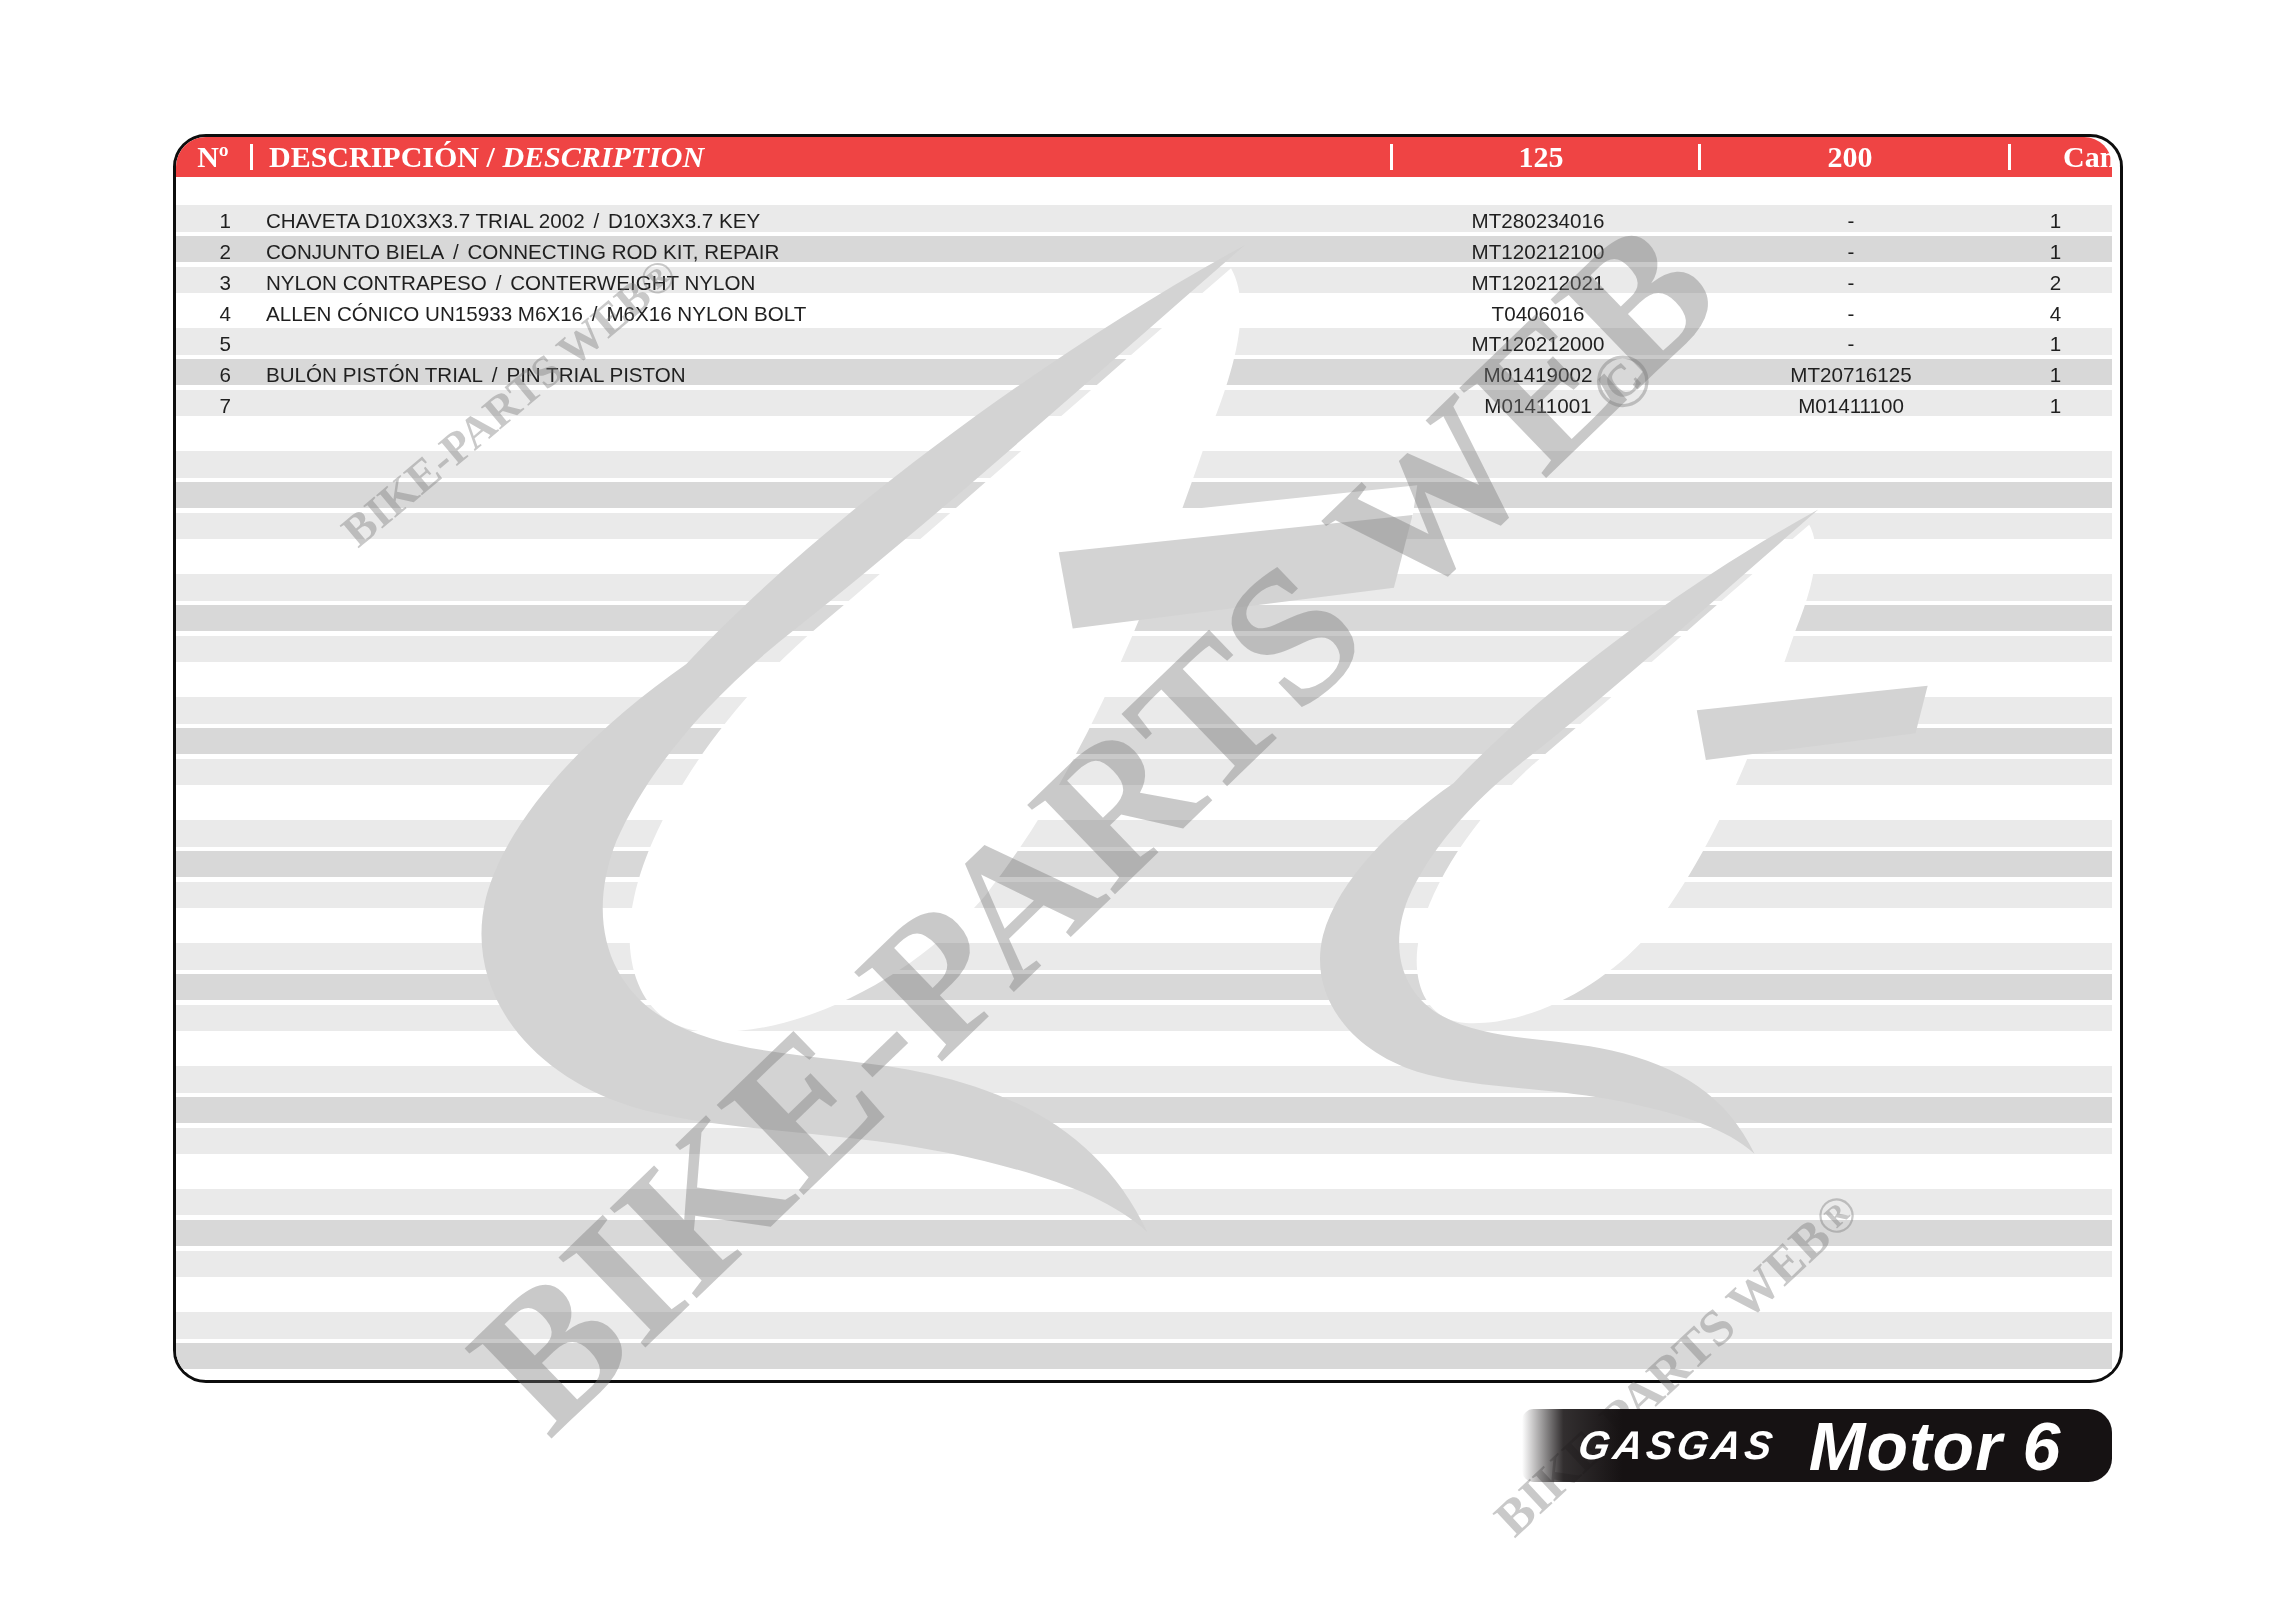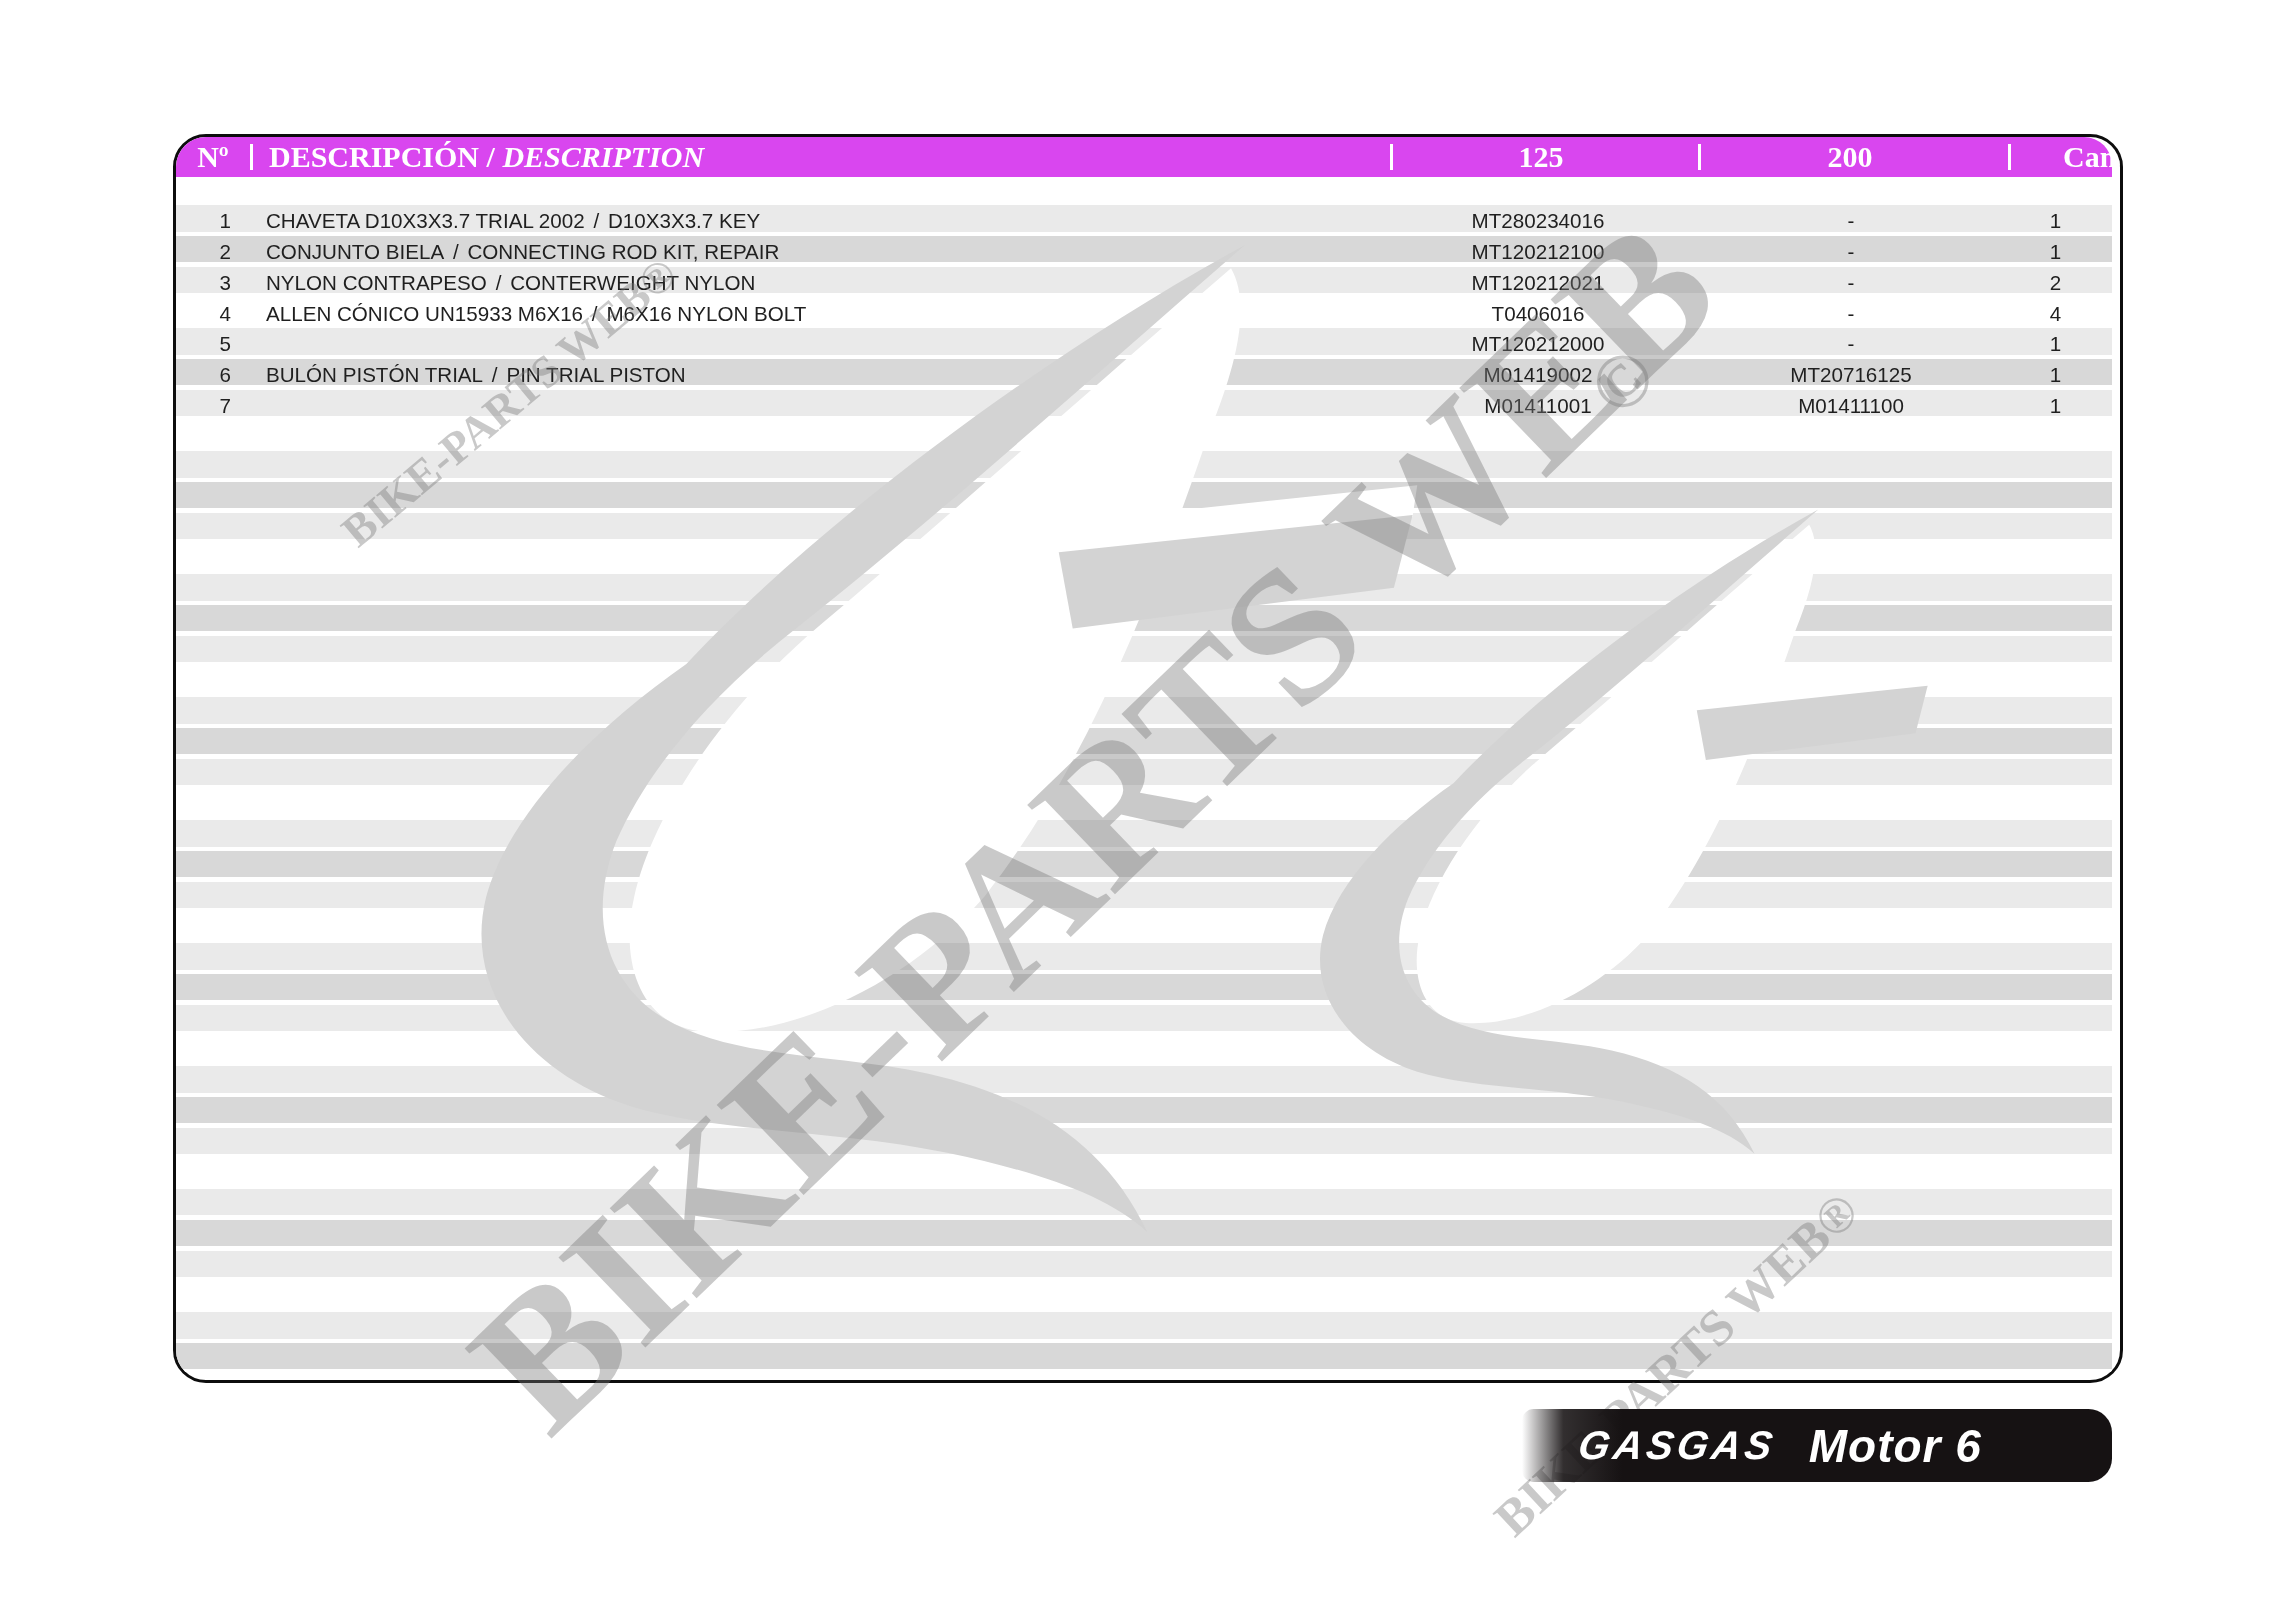--- a/index.html
+++ b/index.html
@@ -10,21 +10,21 @@
         border:3.9px solid #0d0d0d;border-radius:33px;overflow:hidden;background:#ffffff;z-index:10;}
   .stripes{position:absolute;left:0;top:68px;width:1936px;height:1167px;
         background:repeating-linear-gradient(180deg,
           var(--light) 0px, var(--light) 26.5px,
           #ffffff 26.5px, #ffffff 31px,
           var(--medium) 31px, var(--medium) 57px,
           #ffffff 57px, #ffffff 62px,
           var(--light) 62px, var(--light) 88px,
           #ffffff 88px, #ffffff 123px);}
   
-  .thead{position:absolute;left:0;top:0;width:1936px;height:40px;background:#d946ef;
+  .thead{position:absolute;left:0;top:0;width:1936px;height:40px;background:#ef4444;
          border-radius:28px 28px 0 0;z-index:5;color:#ffffff;
          font-family:"Liberation Serif","DejaVu Serif",serif;font-weight:bold;font-size:30px;line-height:40px;}
   .thead .vsep{position:absolute;top:6.9px;width:2.9px;height:26.5px;background:#ffffff;}
   .h-no{position:absolute;left:0;width:74px;text-align:center;}
   .h-desc{position:absolute;left:93px;}
   .h-desc .it{font-style:italic;}
   .h-125{position:absolute;left:1211px;width:308px;text-align:center;}
   .h-200{position:absolute;left:1519px;width:310px;text-align:center;}
   .h-cant{position:absolute;left:1869px;width:107px;text-align:center;}
   
@@ -41,21 +41,21 @@
   
   .wmlayer{position:absolute;left:0;top:0;z-index:30;pointer-events:none;}
   
   .banner{position:absolute;left:1522px;top:1409px;width:590px;height:73px;z-index:40;
           border-radius:11.8px 23.5px 23.5px 11.8px;
           background:linear-gradient(90deg, rgba(22,18,19,0) 0%, rgba(22,18,19,0.88) 7%, #161213 17%);
           display:flex;align-items:center;}
   .brand{margin-left:57px;color:#ffffff;font-weight:bold;font-style:italic;
          font-size:40px;letter-spacing:3.9px;transform:skewX(-10deg);
          font-family:"Liberation Sans","DejaVu Sans",sans-serif;}
-  .model{margin-left:33px;color:#ffffff;font-weight:bold;font-style:italic;font-size:46px;
+  .model{margin-left:33px;color:#ffffff;font-weight:bold;font-style:italic;font-size:68px;
          letter-spacing:1px;font-family:"Liberation Sans","DejaVu Sans",sans-serif;}
 </style>
 </head>
 <body>
 
 <div class="canvas" style="--light:#eaeaea;--medium:#d8d8d8;">
 
   <div class="page">
     <div class="stripes"></div>
 

